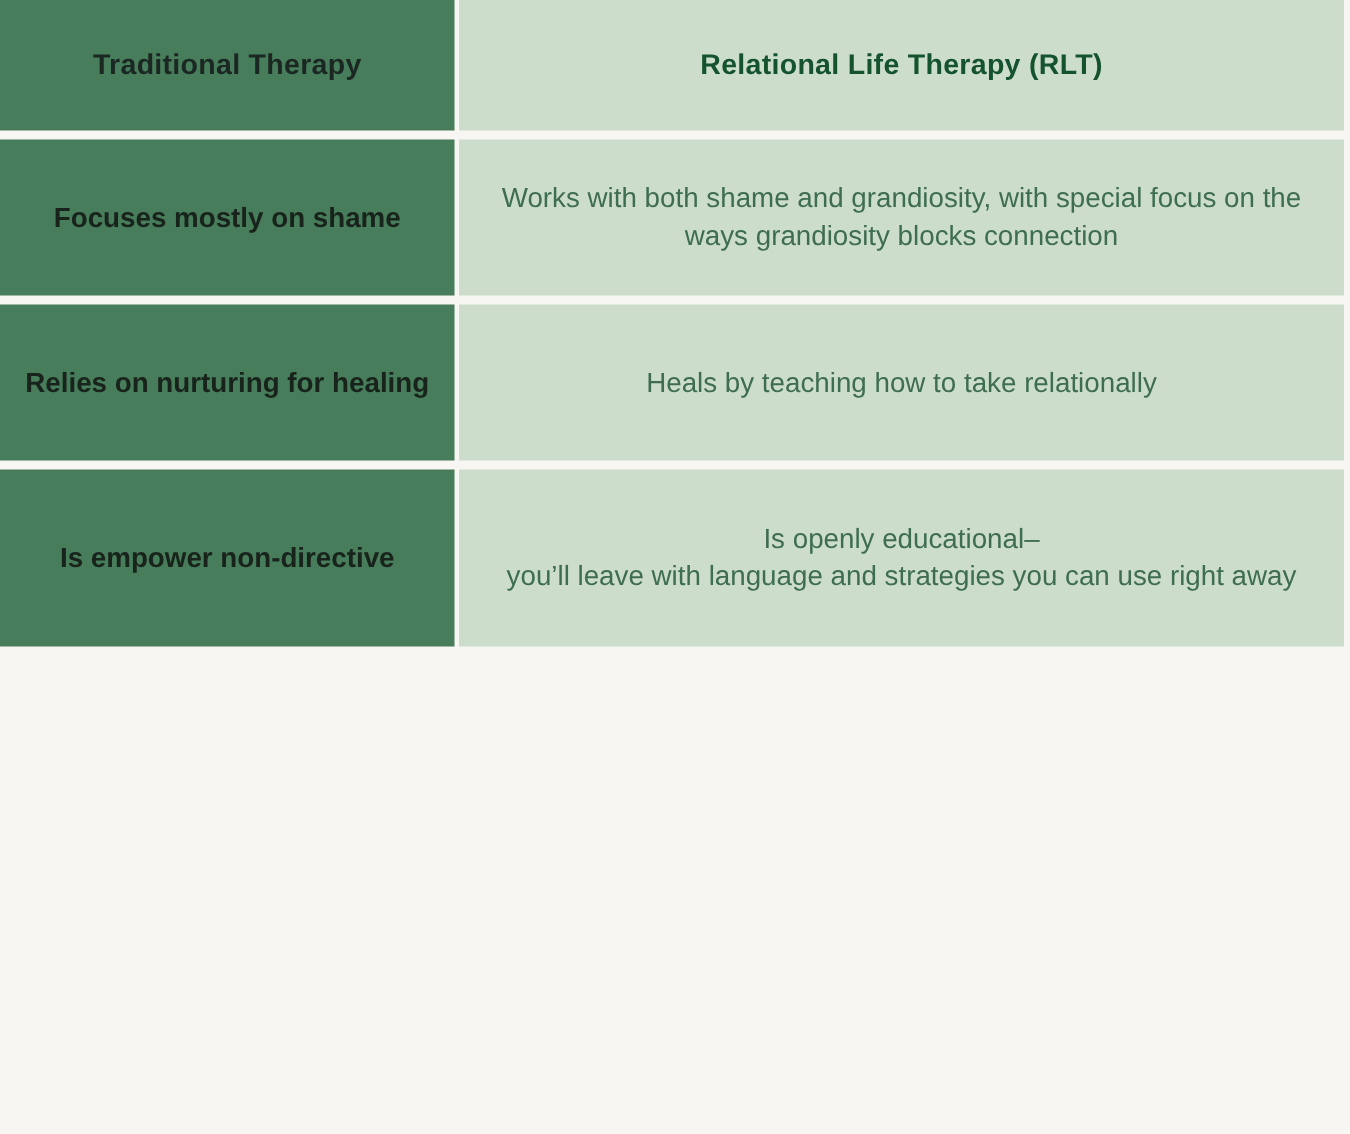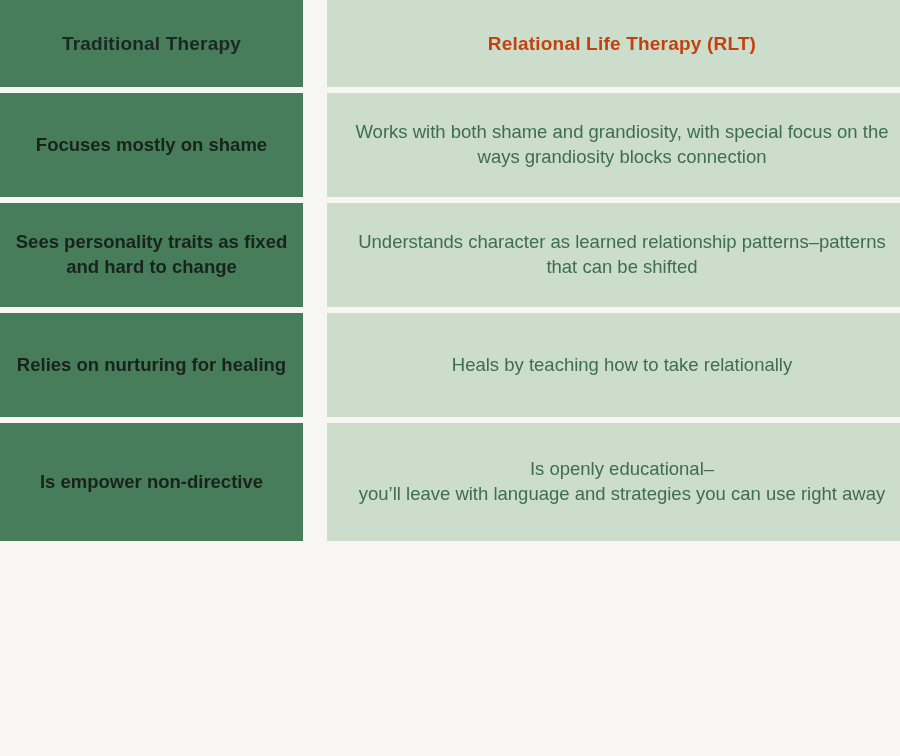--- a/index.html
+++ b/index.html
@@ -26,21 +26,21 @@
   .table {
     width: 900px;
     display: flex;
     flex-direction: column;
     row-gap: 6px;
     background: #f7f6f2;
   }
 
   .row {
     display: flex;
-    column-gap: 24px;
+    column-gap: 3px;
     width: 900px;
   }
 
   .cell {
     display: flex;
     align-items: center;
     justify-content: center;
     text-align: center;
     box-sizing: border-box;
   }
@@ -68,21 +68,21 @@
   .row-header .cell-left,
   .row-header .cell-right {
     font-weight: bold;
     font-size: 19px;
     letter-spacing: 0.2px;
   }
   .row-header .cell-left {
     color: #1b2722;
   }
   .row-header .cell-right {
-    color: #c2410c;
+    color: #14532d;
     justify-content: flex-end;
   }
 
   
   .row-body .cell {
     height: 104px;
   }
   .row-body .cell-left {
     font-size: 18.5px;
     line-height: 1.35;
@@ -123,28 +123,20 @@
     <div class="row row-body">
       <div class="cell cell-left">
         <span class="cell-text">Focuses mostly on shame</span>
       </div>
       <div class="cell cell-right">
         <span class="cell-text">Works with both shame and grandiosity, with special focus on the ways grandiosity blocks connection</span>
       </div>
     </div>
 
 
-    <div class="row row-body">
-      <div class="cell cell-left">
-        <span class="cell-text">Sees personality traits as fixed and hard to change</span>
-      </div>
-      <div class="cell cell-right">
-        <span class="cell-text">Understands character as learned relationship patterns–patterns that can be shifted</span>
-      </div>
-    </div>
 
 
     <div class="row row-body">
       <div class="cell cell-left">
         <span class="cell-text">Relies on nurturing for healing</span>
       </div>
       <div class="cell cell-right">
         <span class="cell-text">Heals by teaching how to take relationally</span>
       </div>
     </div>

